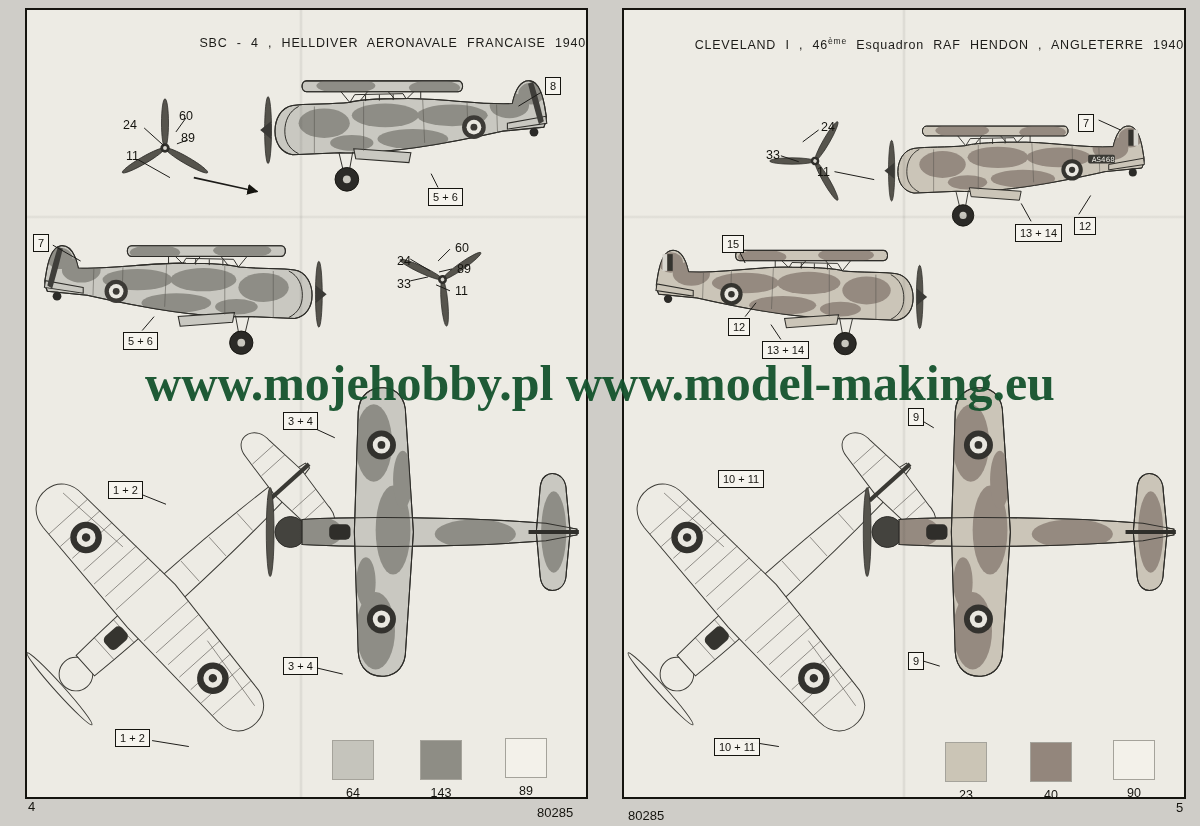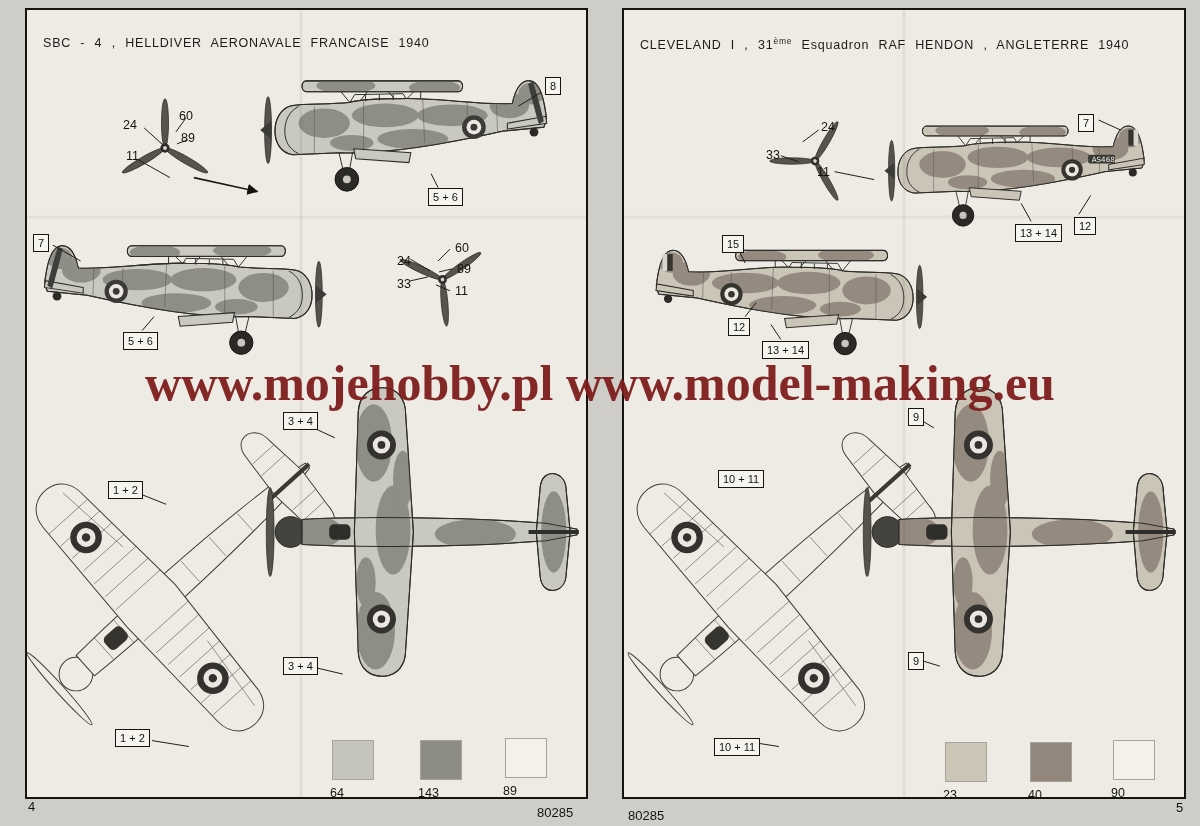--- a/index.html
+++ b/index.html
@@ -3,32 +3,32 @@
 <meta charset="utf-8">
 <style>
   * { margin:0; padding:0; box-sizing:border-box; }
   html,body { background:#a8a7a3; font-family:"Liberation Sans","DejaVu Sans",sans-serif; }
   .scan { position:relative; width:1200px; height:826px; background:#cfcdc8; overflow:hidden; }
 
   .page { position:absolute; top:8px; height:791px; background:#edebe4; border:2px solid #15140f; }
   .page.left  { left:25px;  width:563px; --base:#c9c8c1; --blob:#8e8d86; --paper:#edebe4; }
   .page.right { left:622px; width:564px; --base:#cbc5b8; --blob:#958a80; --paper:#edebe4; }
 
-  .title { position:absolute; top:26px; left:0; right:0; text-align:left;
+  .title { position:absolute; top:26px; left:0; right:0; text-align:right;
            font-size:12.5px; color:#1c1b18; letter-spacing:.8px; word-spacing:5px; white-space:nowrap;padding-left:16px; }
   .title sup { font-size:8.5px; }
 
   .callout { position:absolute; border:1.4px solid #15140f; background:rgba(246,244,238,.96);
              font-size:11px; line-height:14px; padding:1px 4px; color:#15140f; white-space:nowrap; z-index:8; }
   .num { position:absolute; font-size:12.5px; color:#15140f; z-index:8; white-space:nowrap; }
 
   .draw { position:absolute; overflow:visible; }
   .overlay { position:absolute; inset:0; width:100%; height:100%; pointer-events:none; z-index:6; }
 
-  .swatch { position:absolute; width:46px; text-align:left; z-index:8; }
+  .swatch { position:absolute; width:46px; text-align:center; z-index:8; }
   .swatch-box { width:42px; height:40px; border:1px solid #a5a39b; margin:0 auto; }
   .swatch-label { font-size:12.5px; margin-top:6px; color:#15140f; }
 
   .watermark { position:absolute; top:354px; left:0; width:100%; text-align:center; z-index:50;
                font-family:"Liberation Serif","DejaVu Serif",serif; font-weight:700; font-size:50px;
                white-space:nowrap; opacity:.95; letter-spacing:0; }
   .footer-num { position:absolute; font-size:13px; color:#15140f; z-index:9; }
 
   .crease-v { position:absolute; top:0; width:4px; height:100%; z-index:4;
               background:linear-gradient(90deg, transparent, rgba(40,40,35,.10), transparent); }
@@ -241,21 +241,21 @@
     <svg class="overlay" viewBox="0 0 563 791">
       <path stroke="#1c1b18" stroke-width="1" fill="none" d="M118,118 L138,136 M160,108 L150,122 M162,130 L151,134 M112,150 L144,168 M518,82 L495,96 M414,178 L407,164 M26,236 L54,252 M116,322 L128,308 M386,250 L406,262 M426,240 L414,252 M428,260 L415,263 M386,272 L404,268 M426,282 L412,276 M110,485 L140,497 M284,418 L310,430 M284,660 L318,668 M126,735 L163,741"></path>
       <line x1="168" y1="168" x2="232" y2="182" stroke="#1c1b18" stroke-width="1.6" marker-end="url(#arrow)"></line>
     </svg>
   </div>
 
   <div class="page right">
     <div class="crease-v" style="left:278px"></div>
     <div class="crease-h" style="top:205px"></div>
 
-    <div class="title"><span>CLEVELAND I , 31</span><sup>ème</sup><span> Esquadron RAF HENDON , ANGLETERRE 1940</span></div>
+    <div class="title"><span>CLEVELAND I , 46</span><sup>ème</sup><span> Esquadron RAF HENDON , ANGLETERRE 1940</span></div>
 
     <svg class="draw" style="left:145px;top:105px" width="92" height="92" viewBox="0 0 128 128">
         <use href="#prop3" transform="rotate(30 64 64)"></use>
       </svg>
     <div class="num" style="left:197px;top:110px">24</div>
     <div class="num" style="left:142px;top:138px">33</div>
     <div class="num" style="left:193px;top:155px">11</div>
 
     <svg class="draw" style="left:256px;top:108px" width="268" height="118" viewBox="0 0 300 132">
       <use href="#side-cam"></use>
@@ -320,20 +320,20 @@
     <div class="swatch" style="left:487px;top:730px">
       <div class="swatch-box" style="background-color: rgb(243, 241, 234);"></div>
       <div class="swatch-label">90</div>
     </div>
 
     <svg class="overlay" viewBox="0 0 564 791">
       <path stroke="#1c1b18" stroke-width="1" fill="none" d="M196,120 L180,132 M158,146 L176,152 M212,162 L252,170 M478,110 L500,120 M410,212 L400,194 M458,205 L470,186 M114,238 L122,254 M122,308 L133,294 M158,331 L148,316 M116,466 L140,478 M292,408 L312,420 M292,652 L318,660 M118,735 L156,741"></path>
     </svg>
   </div>
 
-  <div class="watermark" style="color: #7f1d1d;">www.mojehobby.pl www.model-making.eu</div>
+  <div class="watermark" style="color: #14532d;">www.mojehobby.pl www.model-making.eu</div>
 
   <div class="footer-num" style="left:28px;top:799px">4</div>
   <div class="footer-num" style="left:537px;top:805px">80285</div>
   <div class="footer-num" style="left:628px;top:808px">80285</div>
   <div class="footer-num" style="left:1176px;top:800px">5</div>
 
 </div>
 
 </body></html>

